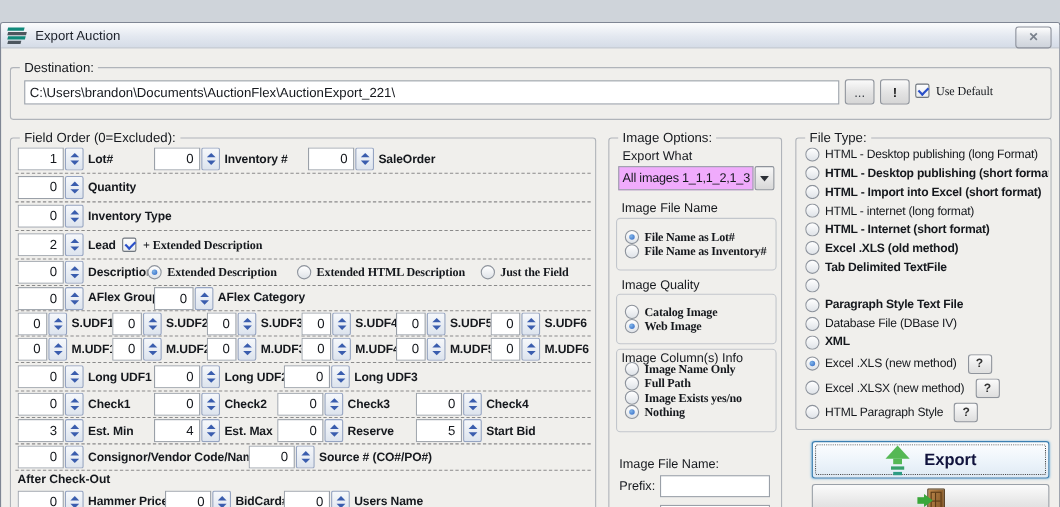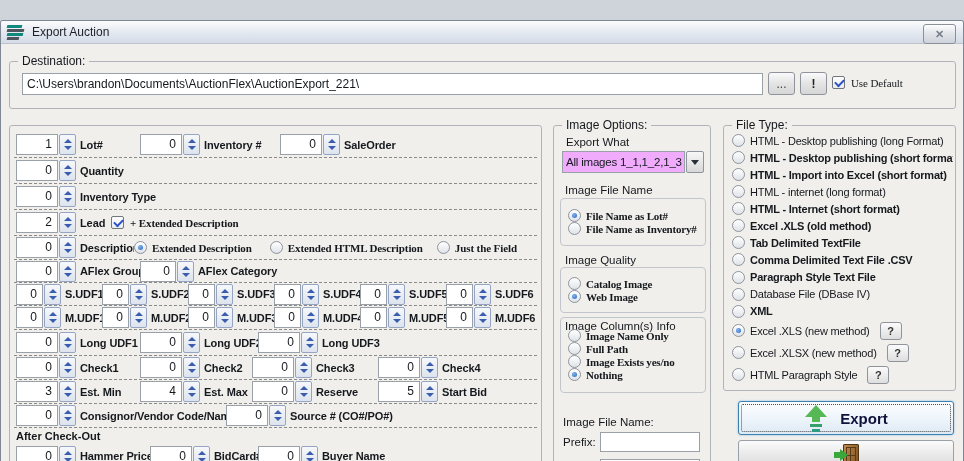--- a/index.html
+++ b/index.html
@@ -146,20 +146,21 @@
     <div class="txt" id="dest-path">C:\Users\brandon\Documents\AuctionFlex\AuctionExport_221\</div>
     <div class="btn" id="browse-btn">...</div>
     <div class="btn" id="bang-btn">!</div>
     <span id="use-default" class="check">
         <span class="cb on"></span>
         <span class="clabel rlabel">Use Default</span>
       </span>
   </div>
 
   <div class="gbox" id="fo-box">
+    <span class="gcaption">Field Order (0=Excluded):</span>
     <div class="fo-rows">
 
       <div class="fo-row sep h26">
         <span class="cell w124">
           <span class="spin">
               <span class="spin-box">1</span>
               <span class="spin-btns">
                 <span class="tri tri-up"></span>
                 <span class="tri tri-dn"></span>
               </span>
@@ -573,21 +574,21 @@
           <span class="flabel">BidCard#</span>
         </span>
         <span class="cell grow">
           <span class="spin">
               <span class="spin-box">0</span>
               <span class="spin-btns">
                 <span class="tri tri-up"></span>
                 <span class="tri tri-dn"></span>
               </span>
             </span>
-          <span class="flabel">Buyer Name</span>
+          <span class="flabel">Users Name</span>
         </span>
       </div>
 
     </div>
   </div>
 
   <div class="gbox" id="io-box">
     <span class="gcaption">Image Options:</span>
 
     <span class="io-label" style="left:12px;top:10px;">Export What</span>
@@ -675,21 +676,20 @@
         <div class="ft-row">
           <span class="rb"></span>
           <span class="ft-label b">Excel .XLS (old method)</span>
         </div>
         <div class="ft-row">
           <span class="rb"></span>
           <span class="ft-label b">Tab Delimited TextFile</span>
         </div>
         <div class="ft-row">
           <span class="rb"></span>
-          <span class="ft-label b">Comma Delimited Text File  .CSV</span>
         </div>
         <div class="ft-row">
           <span class="rb"></span>
           <span class="ft-label b">Paragraph Style Text File</span>
         </div>
         <div class="ft-row">
           <span class="rb"></span>
           <span class="ft-label">Database File (DBase IV)</span>
         </div>
         <div class="ft-row">

